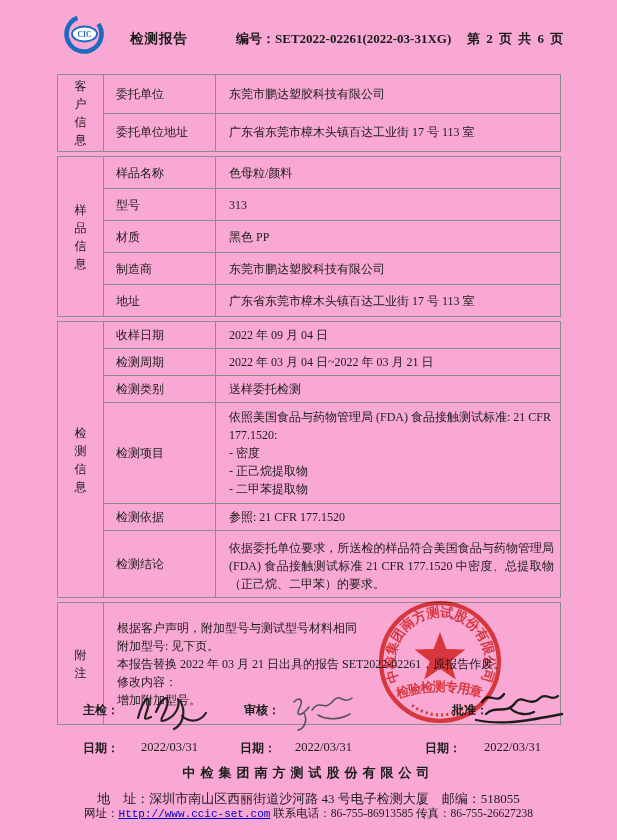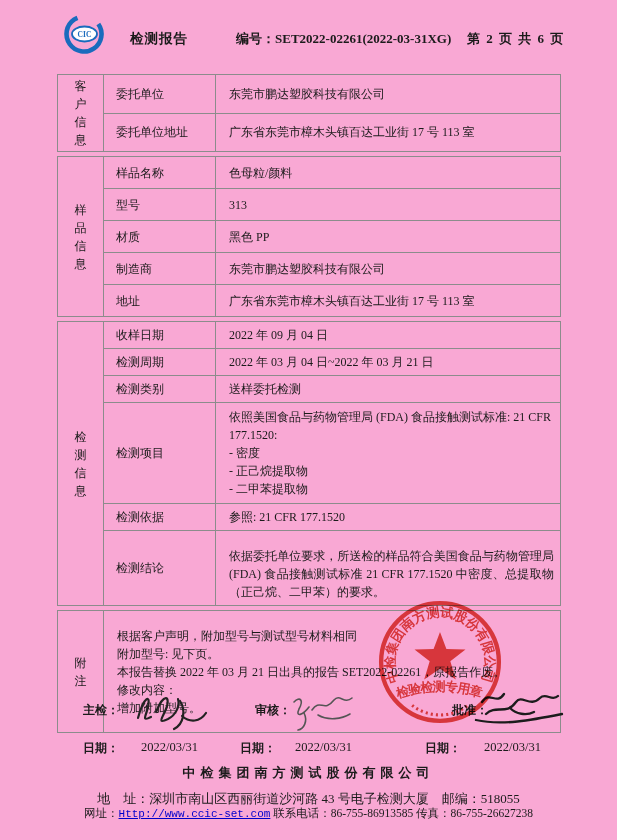--- a/index.html
+++ b/index.html
@@ -18,21 +18,21 @@
   .tables { position:absolute; top:74px; left:57px; width:503px; }
   table.rt { border-collapse:collapse; table-layout:fixed; width:503px; margin-bottom:4px; }
   table.rt td { border:1px solid #8c8c8c; font-size:12px; line-height:18px; vertical-align:middle; }
   col.c1 { width:46px; } col.c2 { width:112px; } col.c3 { width:345px; }
   td.sec { text-align:center; padding:2px 11px; line-height:22px; word-break:break-all; }
   td.lbl { padding:2px 4px 2px 12px; }
   td.val { padding:2px 6px 2px 13px; }
   tr.h33 { height:34px; } tr.h32 { height:32px; } tr.h27 { height:27px; }
   td.pre { white-space:pre-line; }
   td.items { line-height:19.5px; padding-top:5px; padding-bottom:5px; }
-  td.concl { line-height:18px; padding-top:16px; padding-bottom:4px; text-align:justify; }
+  td.concl { line-height:18px; padding-top:8px; padding-bottom:4px; text-align:justify; }
   td.notes { line-height:23.5px; padding-top:6px; padding-bottom:6px; }
   tr.hproj { height:88px; } tr.hconcl { height:53px; } tr.hnotes { height:122px; }
 
   
   .sig-label { font-size:12px; font-weight:bold; }
   .date-val { font-size:12.5px; }
   svg.sig path { fill:none; stroke-linecap:round; stroke-linejoin:round; }
 
   
   .stamp { left:377px; top:599px; width:126px; height:126px; opacity:.88; mix-blend-mode:multiply; }
@@ -168,21 +168,21 @@
       </tbody>
     </table>
   </div>
 
   <div class="abs sig-label" style="left:83px; top:702px;">主检：</div>
   <svg class="abs sig" style="left:128px; top:686px;" width="92" height="48" viewBox="0 0 92 48">
     <path d="M10 32 C16 10 23 8 20 21 C18 30 13 36 23 31 M28 26 C36 6 43 10 38 23 C34 33 29 38 40 33 C48 29 52 20 50 13" stroke="#222" stroke-width="2.2"></path>
     <path d="M52 15 C58 24 56 38 46 43 M54 30 C62 37 72 36 78 27" stroke="#222" stroke-width="2.2"></path>
   </svg>
 
-  <div class="abs sig-label" style="left:255px; top:702px;">审核：</div>
+  <div class="abs sig-label" style="left:244px; top:702px;">审核：</div>
   <svg class="abs sig" style="left:284px; top:688px;" width="86" height="44" viewBox="0 0 86 44">
     <path d="M10 14 C16 8 20 12 15 21 C11 30 19 27 25 19 M28 22 C36 10 40 25 50 12 C56 5 60 17 68 10" stroke="#555" stroke-width="1.6"></path>
     <path d="M20 25 C24 33 20 41 14 42 M34 27 C44 33 58 31 66 26" stroke="#555" stroke-width="1.6"></path>
   </svg>
 
   <div class="abs sig-label" style="left:452px; top:702px;">批准：</div>
   <svg class="abs sig" style="left:470px; top:684px;" width="96" height="48" viewBox="0 0 96 48">
     <path d="M12 18 C20 6 26 22 34 10 M16 30 C26 20 36 32 46 18 C52 10 60 24 70 14 C76 8 82 18 88 12" stroke="#1c1c1c" stroke-width="2.3"></path>
     <path d="M40 24 C46 30 56 32 64 28 M6 36 C32 42 62 36 92 30" stroke="#1c1c1c" stroke-width="2.3"></path>
   </svg>

